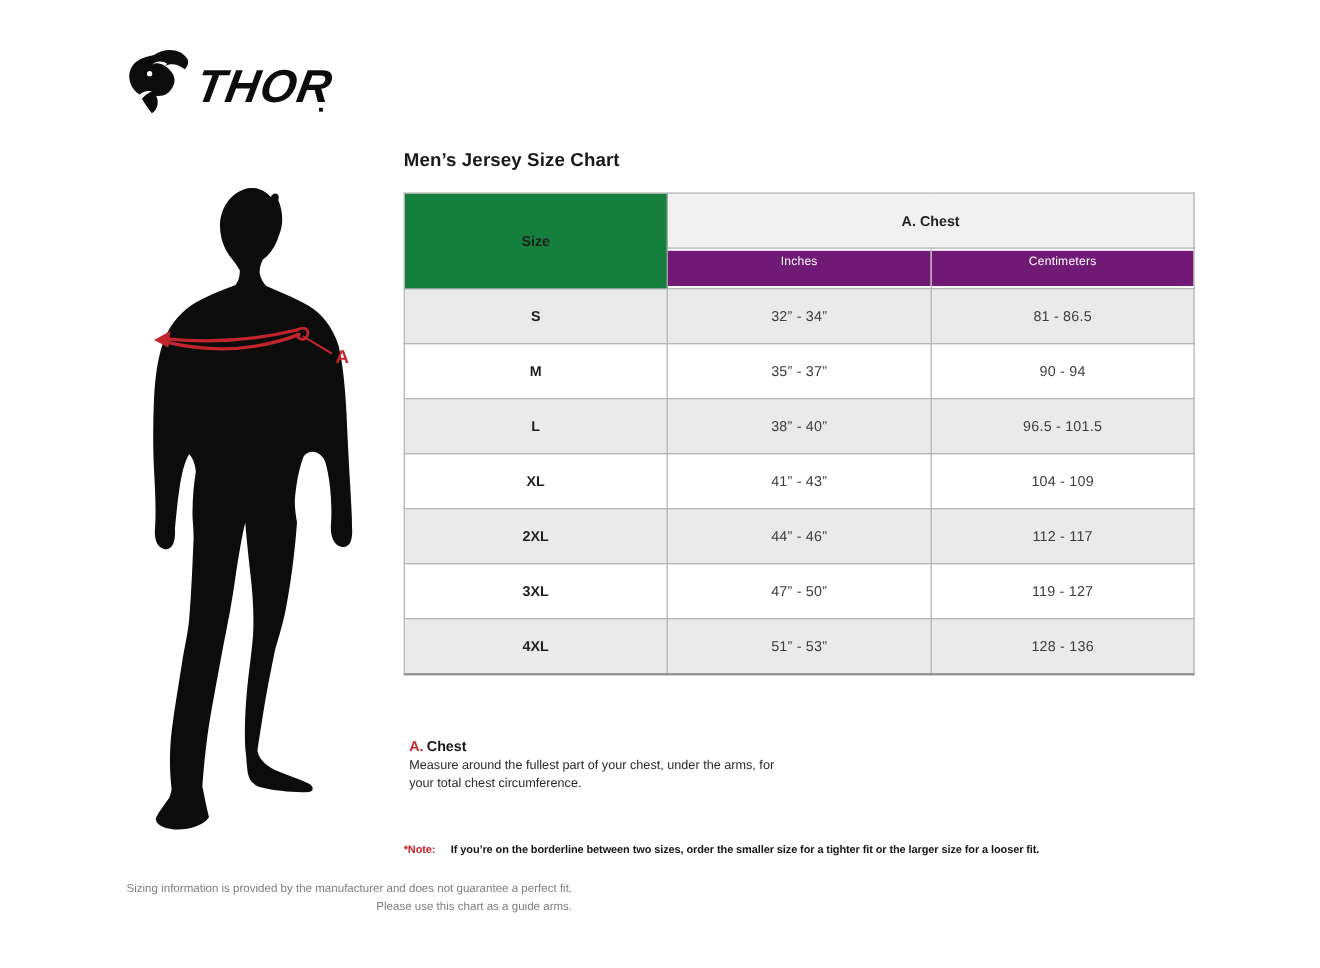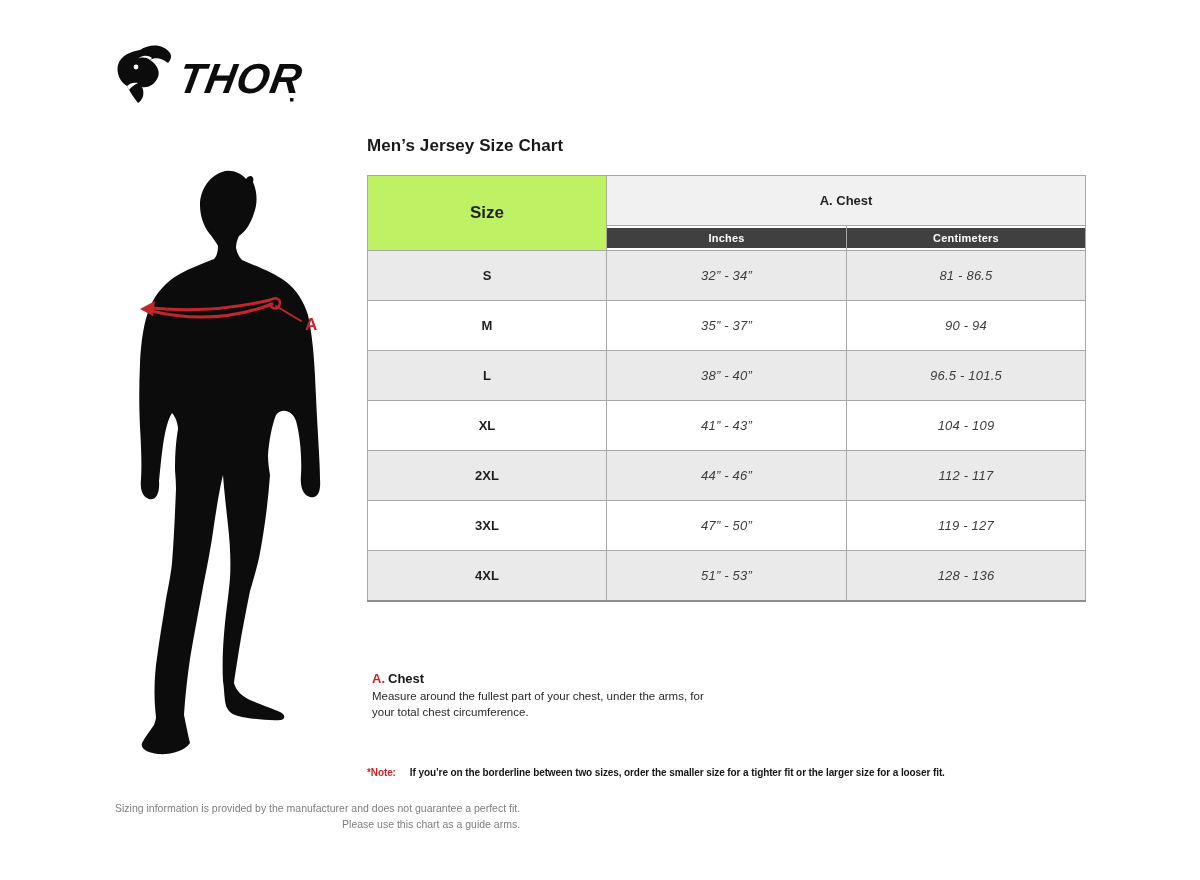--- a/index.html
+++ b/index.html
@@ -13,28 +13,28 @@
   
   .figure { position:absolute; left:130px; top:163px; width:210px; height:600px; }
 
   
   .chart-title { position:absolute; left:367px; top:136px; font-size:17px; font-weight:bold;
                  color:#191919; letter-spacing:.1px; }
   table.size-chart { position:absolute; left:367px; top:175px; width:718px;
                      border-collapse:collapse; table-layout:fixed;
                      border:1px solid #9a9a9a; border-bottom:2px solid #8d8d8d; }
   table.size-chart td { border:1px solid #a8a8a8; text-align:center; vertical-align:middle; }
-  td.h-size { background:#bef264; font-weight:bold; font-size:17px; color:#1f1f1f; }
+  td.h-size { background:#15803d; font-weight:bold; font-size:13px; color:#1f1f1f; }
   td.h-group { background:#f1f1f1; font-weight:bold; font-size:13px; color:#1f1f1f; height:50px; }
   td.h-sub { background:#fff; padding:2px 0; height:24px; }
-  td.h-sub .bar { background:#404040; color:#fff; font-weight:bold; font-size:11px;
-                  height:20px; line-height:20px; letter-spacing:.2px; }
+  td.h-sub .bar { background:#701a75; color:#fff; font-weight:normal; font-size:11px;
+                  height:32px; line-height:20px; letter-spacing:.2px; }
   tr.data-row td { height:50px; font-size:13px; }
   tr.data-row td.c-size { font-weight:bold; color:#1f1f1f; }
-  tr.data-row td.c-val { color:#3d3d3d; letter-spacing:.2px;font-style:italic; }
+  tr.data-row td.c-val { color:#3d3d3d; letter-spacing:.2px; }
   tr.data-row.stripe td { background:#eaeaea; }
   tr.data-row.plain td { background:#ffffff; }
 
   .measure-title { position:absolute; left:367px; top:634px; font-size:17px; font-weight:bold;
                    color:#191919; }
   .measure-item { position:absolute; left:372px; top:671px; width:360px; }
   .measure-item .item-head { font-size:13px; font-weight:bold; color:#161616; margin-bottom:3px; }
   .measure-item .item-head .red { color:#c2262c; margin-right:3px; }
   .measure-item p { font-size:11.5px; color:#2a2a2a; line-height:1.38; width:352px; }
 

